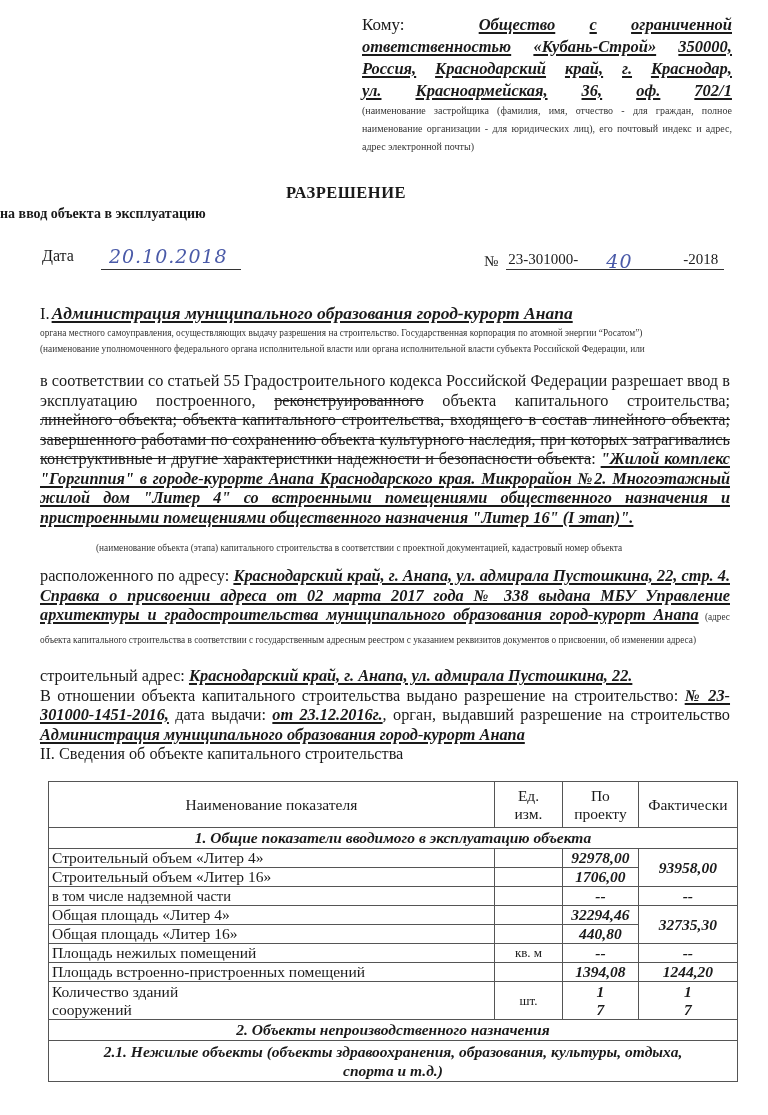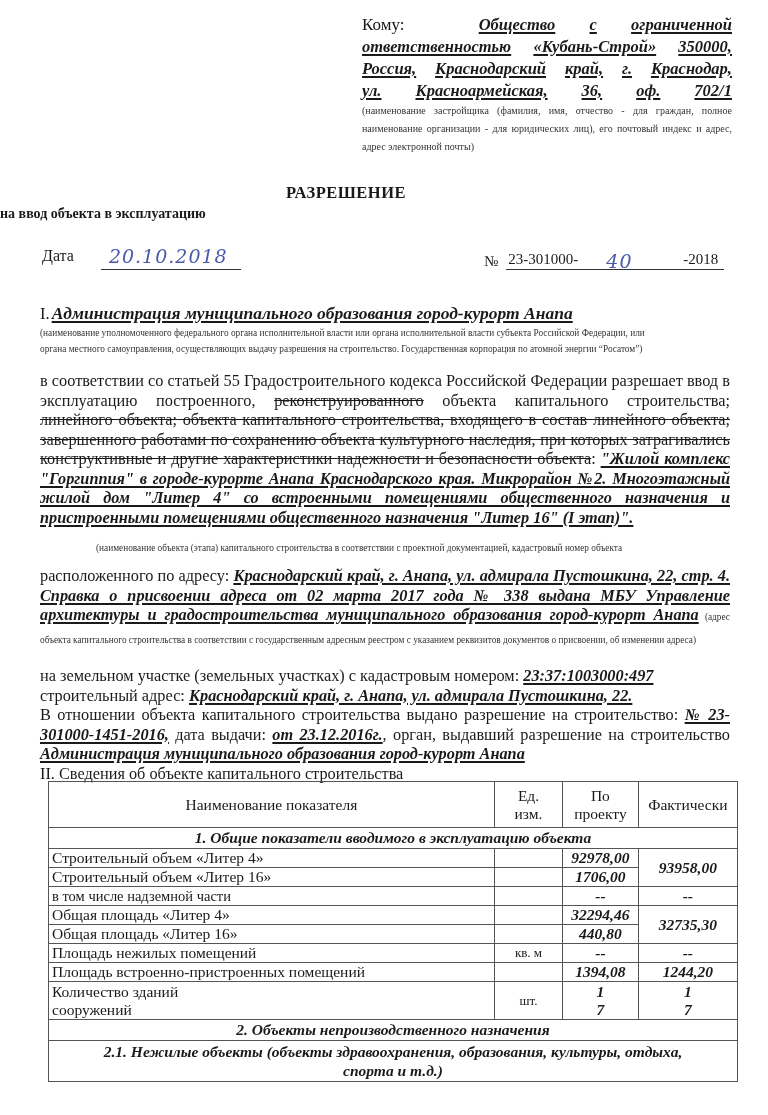--- a/index.html
+++ b/index.html
@@ -239,37 +239,34 @@
     <span class="prefix">23-301000-</span>
     <span class="handwritten hw">40</span>
     <span class="suffix">-2018</span>
   </span>
 </div>
 
 <div class="abs sec1">
   <span>I.</span><span class="bi-u" style="font-size:17.5px;">Администрация муниципального образования город-курорт Анапа</span>
 </div>
 <div class="abs sec1-hint hint-small">
+  <div>органа местного самоуправления, осуществляющих выдачу разрешения на строительство. Государственная корпорация по атомной энергии “Росатом”)</div>
   <div>(наименование уполномоченного федерального органа исполнительной власти или органа исполнительной власти субъекта Российской Федерации, или</div>
-  <div>органа местного самоуправления, осуществляющих выдачу разрешения на строительство. Государственная корпорация по атомной энергии “Росатом”)</div>
 </div>
 
 <div class="abs para p1">
   <span>в соответствии со статьей 55 Градостроительного кодекса Российской Федерации разрешает ввод в эксплуатацию построенного, </span><span class="strike">реконструированного</span><span> объекта капитального строительства; </span><span class="strike">линейного объекта; объекта капитального строительства, входящего в состав линейного объекта; завершенного работами по сохранению объекта культурного наследия, при которых затрагивались конструктивные и другие характеристики надежности и безопасности объекта</span><span>: </span><span class="bi-u">"Жилой комплекс "Горгиппия" в городе-курорте Анапа Краснодарского края. Микрорайон №2. Многоэтажный жилой дом "Литер 4" со встроенными помещениями общественного назначения и пристроенными помещениями общественного назначения "Литер 16" (I этап)".</span>
 </div>
 <div class="abs p1-hint hint-small">(наименование объекта (этапа) капитального строительства в соответствии с проектной документацией, кадастровый номер объекта</div>
 
 <div class="abs para p2">
   <span>расположенного по адресу: </span><span class="bi-u">Краснодарский край, г. Анапа, ул. адмирала Пустошкина, 22, стр. 4. Справка о присвоении адреса от 02 марта 2017 года № 338 выдана МБУ Управление архитектуры и градостроительства муниципального образования город-курорт Анапа</span><span class="hint-inline"> (адрес объекта капитального строительства в соответствии с государственным адресным реестром с указанием реквизитов документов о присвоении, об изменении адреса)</span>
 </div>
 
 <div class="abs para p3">
-  <div>
-    <span>на земельном участке (земельных участках) с кадастровым номером: </span><span class="bi-u">23:37:1003000:497</span>
-  </div>
   <div>
     <span>строительный адрес: </span><span class="bi-u">Краснодарский край, г. Анапа, ул. адмирала Пустошкина, 22.</span>
   </div>
   <div>
     <span>В отношении объекта капитального строительства выдано разрешение на строительство: </span><span class="bi-u">№ 23-301000-1451-2016,</span><span> дата выдачи: </span><span class="bi-u">от 23.12.2016г.</span><span>, орган, выдавший разрешение на строительство </span><span class="bi-u">Администрация муниципального образования город-курорт Анапа</span>
   </div>
   <div>II. Сведения об объекте капитального строительства</div>
 </div>
 
 <table class="abs tbl">

